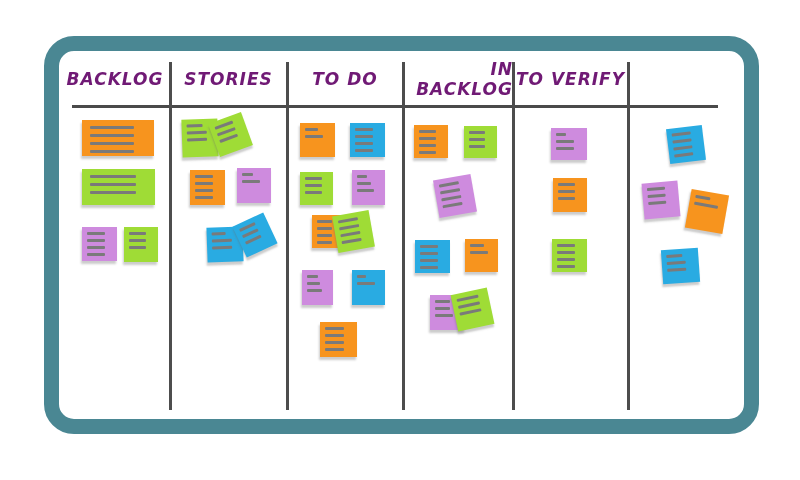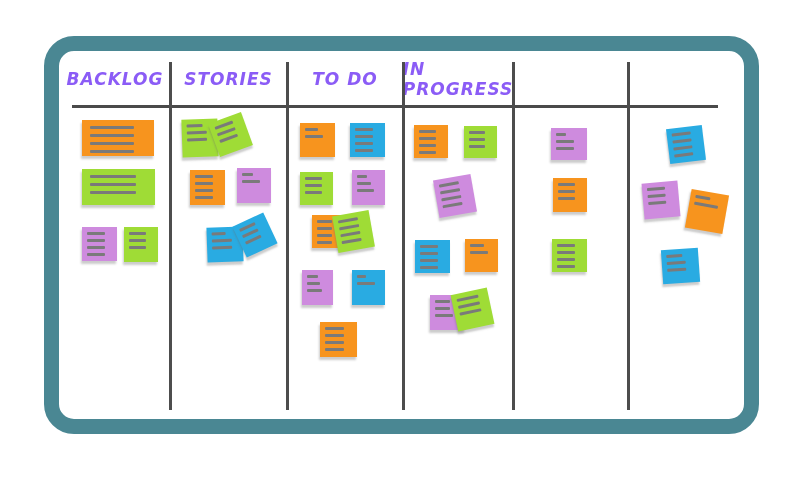--- a/index.html
+++ b/index.html
@@ -7,23 +7,23 @@
     position:relative;width:800px;height:480px;background:#ffffff;overflow:hidden;
     font-family:"DejaVu Sans", sans-serif;
   }
   .board-frame{
     position:absolute;left:44px;top:36px;width:715px;height:398px;
     box-sizing:border-box;border:15px solid #4A8793;border-radius:30px;
     background:#ffffff;
   }
   .col-header{
     position:absolute;top:56px;height:48px;
-    display:flex;align-items:center;justify-content:center;text-align:left;
+    display:flex;align-items:center;justify-content:center;text-align:right;
     font-weight:bold;font-style:italic;font-size:17px;letter-spacing:1px;
-    color:#8b5cf6;line-height:1.15;white-space:nowrap;
+    color:#701a75;line-height:1.15;white-space:nowrap;
   }
   .col-header.wrap{white-space:normal;}
   .header-underline{
     position:absolute;left:72px;top:105px;width:646px;height:3px;background:#4A4A4A;
   }
   .divider{
     position:absolute;top:62px;width:3px;height:348px;background:#4D4D4D;
   }
   .note{
     position:absolute;display:flex;flex-direction:column;
@@ -36,21 +36,22 @@
 </style>
 </head>
 <body>
 
 <div id="canvas">
   <div class="board-frame"></div>
 
   <div class="col-header" style="left:60px;width:110px;">BACKLOG</div>
   <div class="col-header" style="left:170px;width:117px;">STORIES</div>
   <div class="col-header" style="left:287px;width:116px;">TO DO</div>
-  <div class="col-header wrap" style="left:403px;width:110px;">IN PROGRESS</div>
+  <div class="col-header wrap" style="left:403px;width:110px;">IN BACKLOG</div>
+  <div class="col-header" style="left:513px;width:115px;">TO VERIFY</div>
 
   <div class="header-underline"></div>
 
   <div class="divider" style="left:169px;"></div>
   <div class="divider" style="left:286px;"></div>
   <div class="divider" style="left:402px;"></div>
   <div class="divider" style="left:512px;"></div>
   <div class="divider" style="left:627px;"></div>
 
   <div id="notes-layer">

